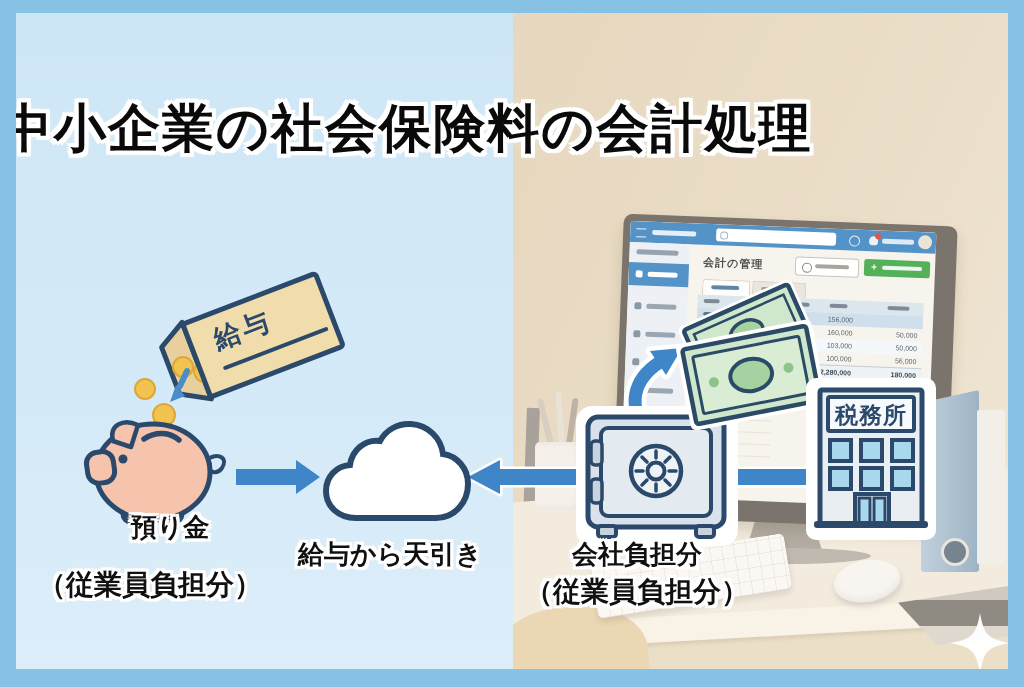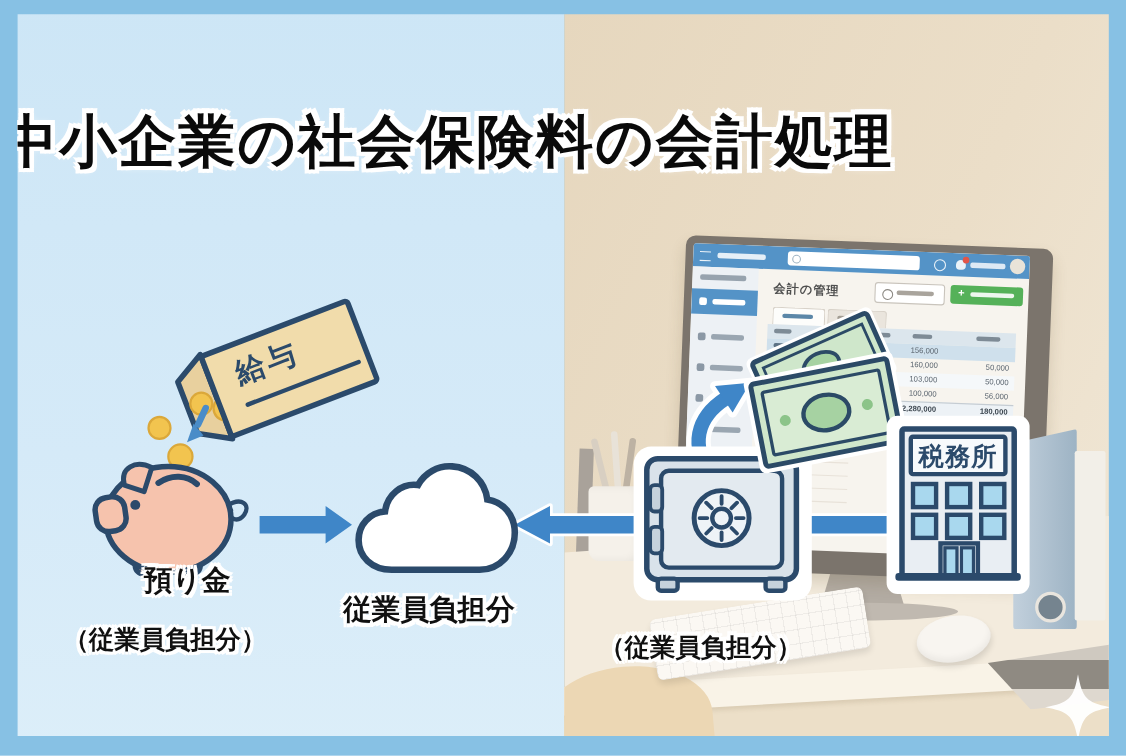--- a/index.html
+++ b/index.html
@@ -95,21 +95,21 @@
   .ttotal .num{color:#3d4750;font-weight:bold;}
   .bandrow{position:relative;width:100%;height:12px;}
   .labelrows{position:absolute;left:10px;top:150px;width:78px;}
   .lrow{position:relative;width:100%;height:11px;border-bottom:1px solid #e8e2d9;}
   .lrow .cbar{width:38px;height:3px;background:#a9a296;left:0;}
 
   
   .overlay{position:absolute;left:0;top:0;width:1024px;height:687px;pointer-events:none;}
   .cap{position:absolute;transform:translateX(-50%);font-weight:800;color:#101010;white-space:nowrap;}
   .cap-main{font-size:26px;}
-  .cap-sub{font-size:23px;}
+  .cap-sub{font-size:28px;}
   .t-out3{text-shadow:-3px -3px 0 #fff,3px -3px 0 #fff,-3px 3px 0 #fff,3px 3px 0 #fff,
           -3px 0 0 #fff,3px 0 0 #fff,0 -3px 0 #fff,0 3px 0 #fff,0 0 5px #fff;}
   .title{position:absolute;left:0;top:94px;width:100%;text-align:left;font-weight:900;color:#0a0a0a;
          font-size:52px;letter-spacing:2px;
          text-shadow:-4px -4px 0 #fff,4px -4px 0 #fff,-4px 4px 0 #fff,4px 4px 0 #fff,
          -4px 0 0 #fff,4px 0 0 #fff,0 -4px 0 #fff,0 4px 0 #fff,0 0 8px #fff;}
   .subtitle{position:absolute;left:0;top:181px;width:100%;text-align:center;font-weight:800;color:#0a0a0a;
             font-size:32px;letter-spacing:6px;}
 </style>
 </head>
@@ -369,18 +369,19 @@
        <rect x="814" y="521" width="114" height="7" rx="3" fill="#2b4a6b"></rect>
      </g>
 
      <path d="M980,613 C984,635 988,639 1010,643 C988,647 984,651 980,673 C976,651 972,647 950,643 C972,639 976,635 980,613 Z" fill="#ffffff" opacity="0.95"></path>
    </svg>
 
    <div class="title">中小企業の社会保険料の会計処理</div>
 
    <div class="cap cap-main t-out3" style="left:152px;top:510px;margin-left:18px;">預り金</div>
    <div class="cap cap-sub t-out3" style="left:150px;top:566px;">（従業員負担分）</div>
-   <div class="cap cap-main t-out3" style="left:390px;top:537px;">従業員負担分</div>
+   <div class="cap cap-main t-out3" style="left:390px;top:537px;">給与から天引き</div>
+   <div class="cap cap-main t-out3" style="left:637px;top:537px;">会社負担分</div>
    <div class="cap cap-sub t-out3" style="left:637px;top:573px;">（従業員負担分）</div>
 
   </div>
  </div>
 </div>
 
 </body></html>

